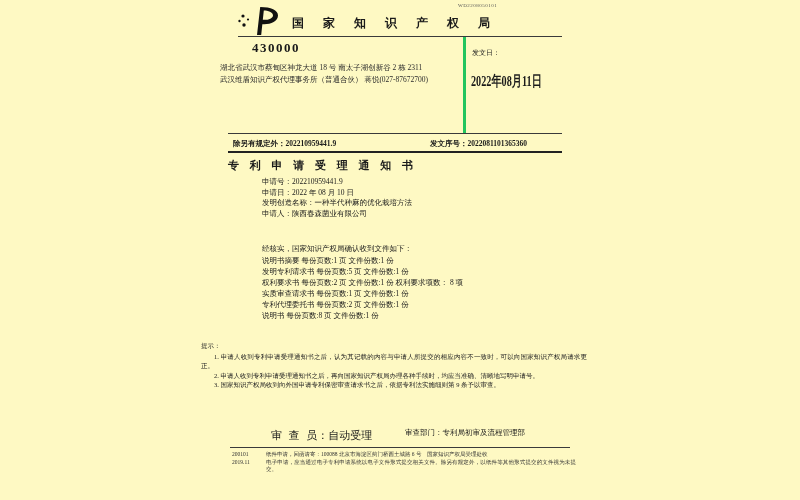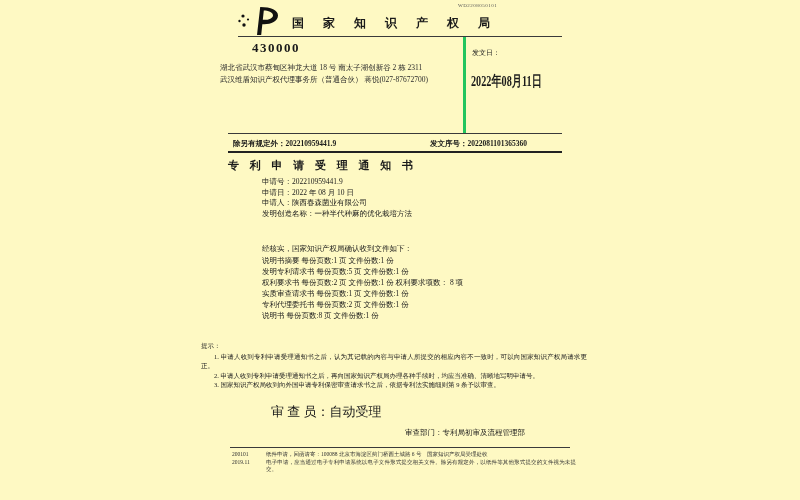--- a/index.html
+++ b/index.html
@@ -45,21 +45,21 @@
   .fieldline{margin-left:15px;}
   .confirm{margin:25px 0 0 15px;}
   .docs{margin-left:15px;line-height:11px;}
 
   
   .notes{left:201px;top:341px;width:386px;font-size:6.5px;line-height:9.5px;color:#222;text-align:justify;}
   .notes .n{text-indent:13px;margin:0;}
   .notes-label{margin:0 0 1px 0;}
 
   
-  .examiner{left:271px;top:403px;font-size:13px;white-space:nowrap;}
+  .examiner{left:271px;top:428px;font-size:11px;white-space:nowrap;font-family:Liberation Mono, monospace;}
   .dept{left:405px;top:428px;font-size:7.5px;white-space:nowrap;}
 
   
   .rule4{left:230px;top:447px;width:340px;}
   .footerrows{left:232px;top:451px;width:344px;font-size:5.5px;line-height:7px;color:#333;}
   .frow{display:flex;margin-bottom:1px;}
   .fcode{width:34px;flex:none;}
   .ftext{flex:1;text-align:justify;}
 
   svg .ink{fill:#111;}
@@ -97,22 +97,22 @@
   <div class="abs meta-left"><span>除另有规定外：</span><span>202210959441.9</span></div>
   <div class="abs meta-right"><span>发文序号：</span><span>2022081101365360</span></div>
   <div class="abs rule3"></div>
 
   <div class="abs title">专 利 申 请 受 理 通 知 书</div>
 
   <div class="abs bodyblock">
     <div class="fields">
         <div class="fieldline">申请号：202210959441.9</div>
         <div class="fieldline">申请日：2022 年 08 月 10 日</div>
+        <div class="fieldline">发明创造名称：一种半代种麻的优化栽培方法</div>
         <div class="fieldline">申请人：陕西春森菌业有限公司</div>
-        <div class="fieldline">发明创造名称：一种半代种麻的优化栽培方法</div>
       </div>
     <p class="confirm">经核实，国家知识产权局确认收到文件如下：</p>
     <div class="docs">
         <div class="docline">说明书摘要 每份页数:1 页 文件份数:1 份</div>
         <div class="docline">发明专利请求书 每份页数:5 页 文件份数:1 份</div>
         <div class="docline">权利要求书 每份页数:2 页 文件份数:1 份 权利要求项数： 8 项</div>
         <div class="docline">实质审查请求书 每份页数:1 页 文件份数:1 份</div>
         <div class="docline">专利代理委托书 每份页数:2 页 文件份数:1 份</div>
         <div class="docline">说明书 每份页数:8 页 文件份数:1 份</div>
       </div>

